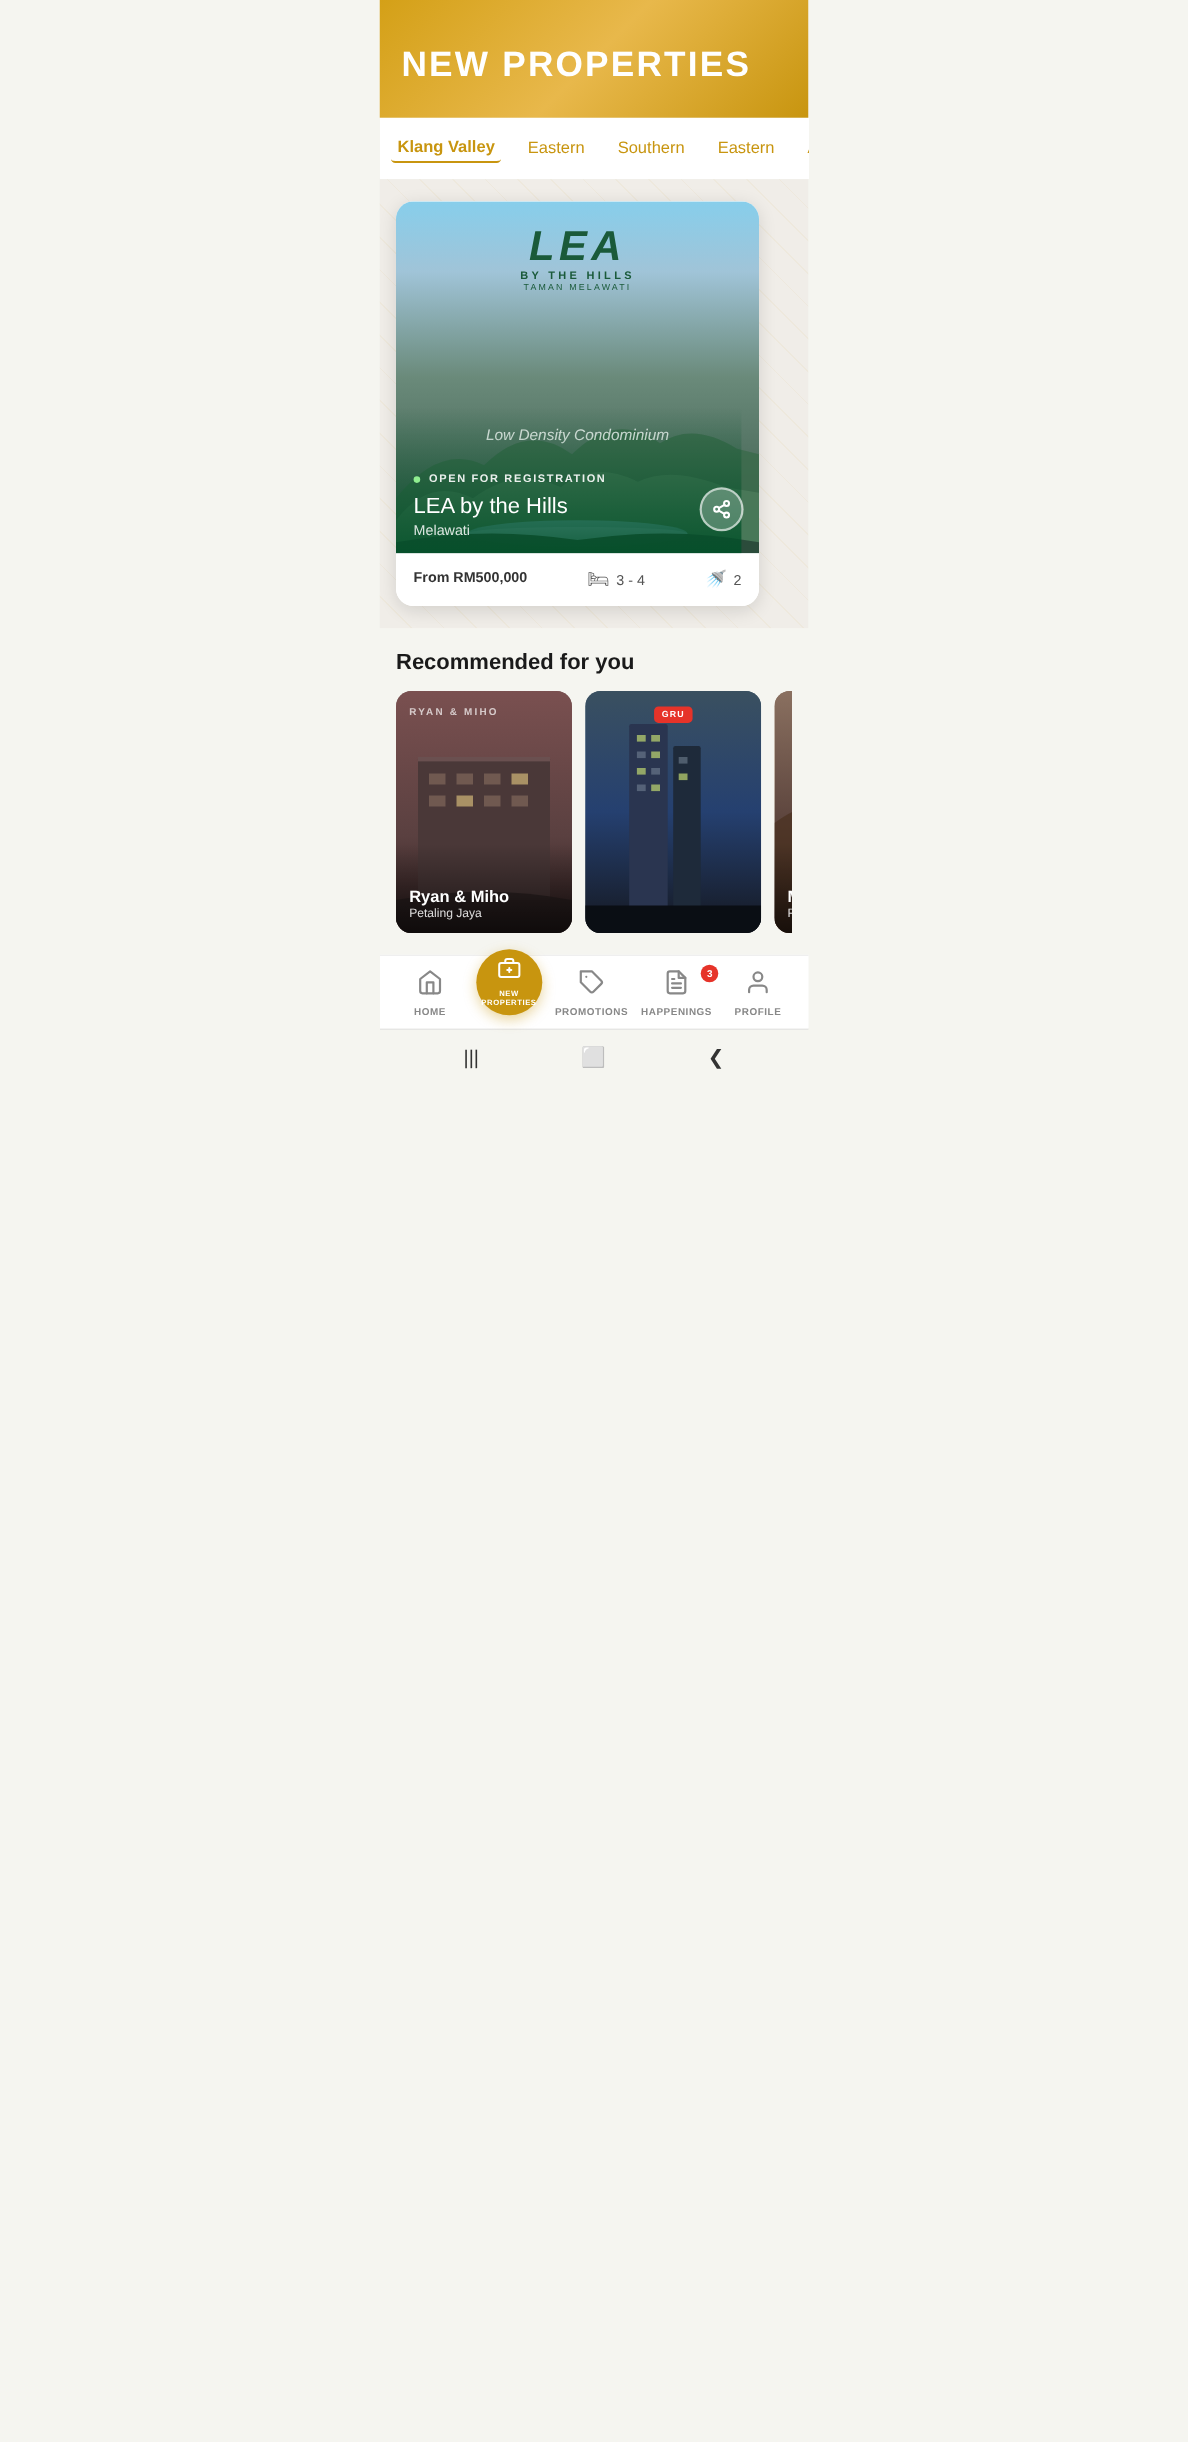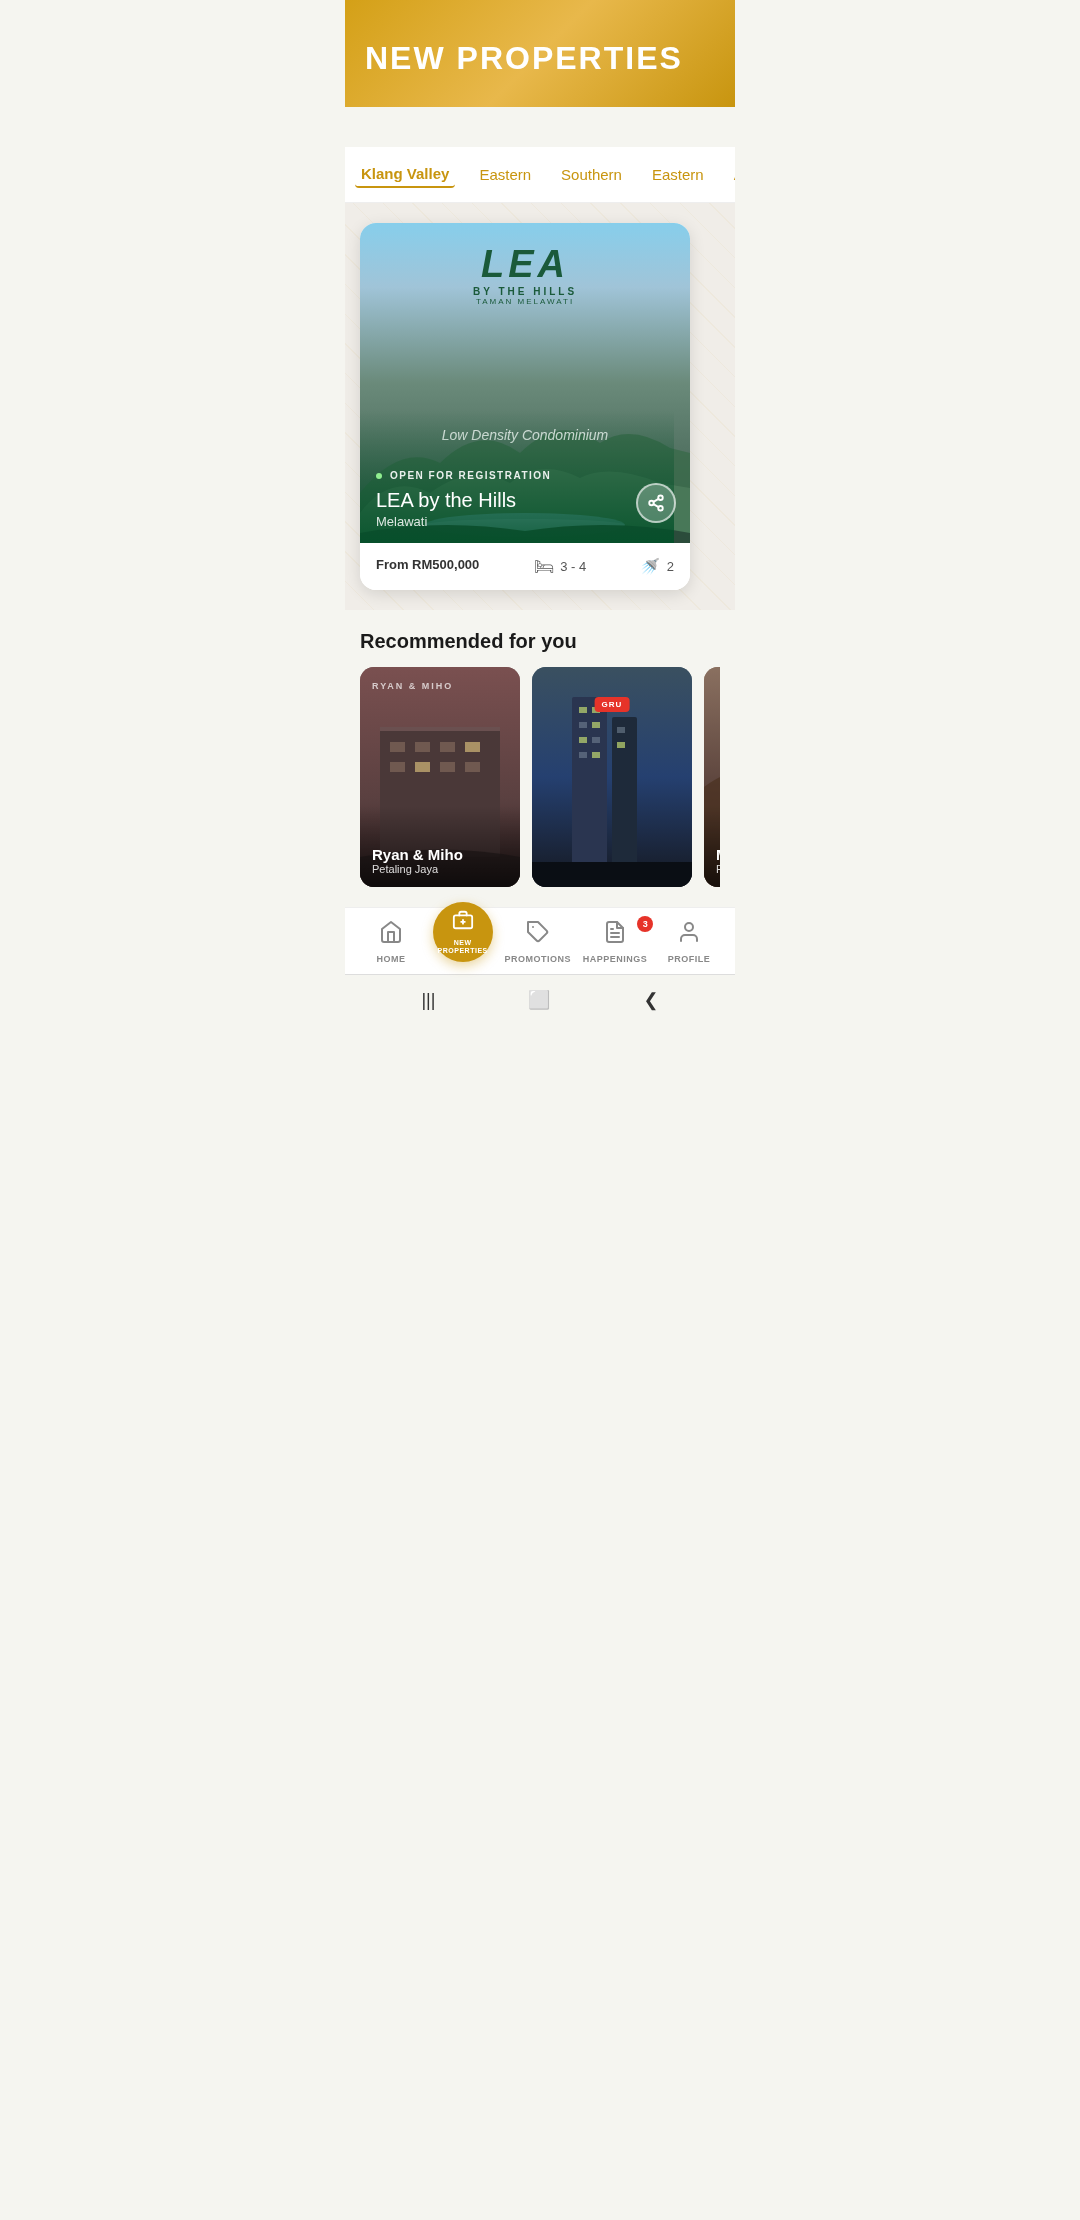--- a/index.html
+++ b/index.html
@@ -28,21 +28,20 @@
     
     .region-tabs {
       background: white;
       display: flex;
       align-items: center;
       padding: 14px 10px;
       overflow-x: auto;
       gap: 18px;
       border-bottom: 1px solid #eee;
       scrollbar-width: none;
-      margin-top: 40px;
     }
     .region-tabs::-webkit-scrollbar { display: none; }
     .region-tab {
       color: #c8950f;
       font-size: 15px;
       font-weight: 500;
       white-space: nowrap;
       cursor: pointer;
       padding: 4px 6px;
       border-radius: 4px;
@@ -299,21 +298,21 @@
       top: 14px;
       left: 12px;
       color: rgba(255,255,255,0.7);
       font-size: 9px;
       letter-spacing: 2px;
       font-weight: 600;
     }
     
     .youcity-badge {
       position: absolute;
-      top: 30px;
+      top: 14px;
       left: 50%;
       transform: translateX(-50%);
       background: #e63329;
       color: white;
       font-size: 8px;
       font-weight: 800;
       padding: 3px 7px;
       border-radius: 4px;
       letter-spacing: 1px;
     }

